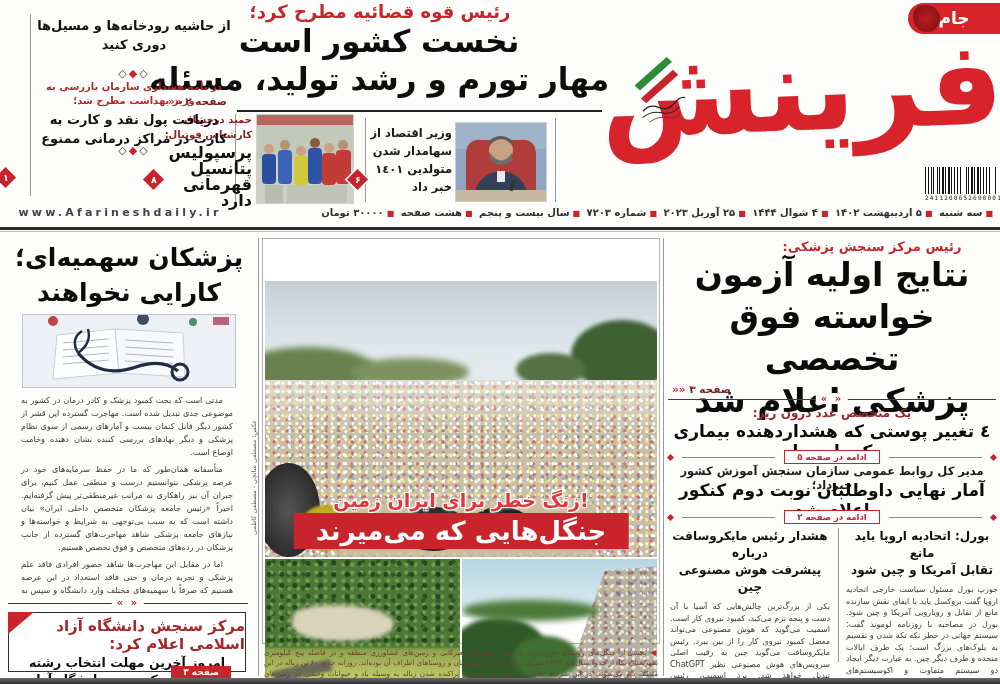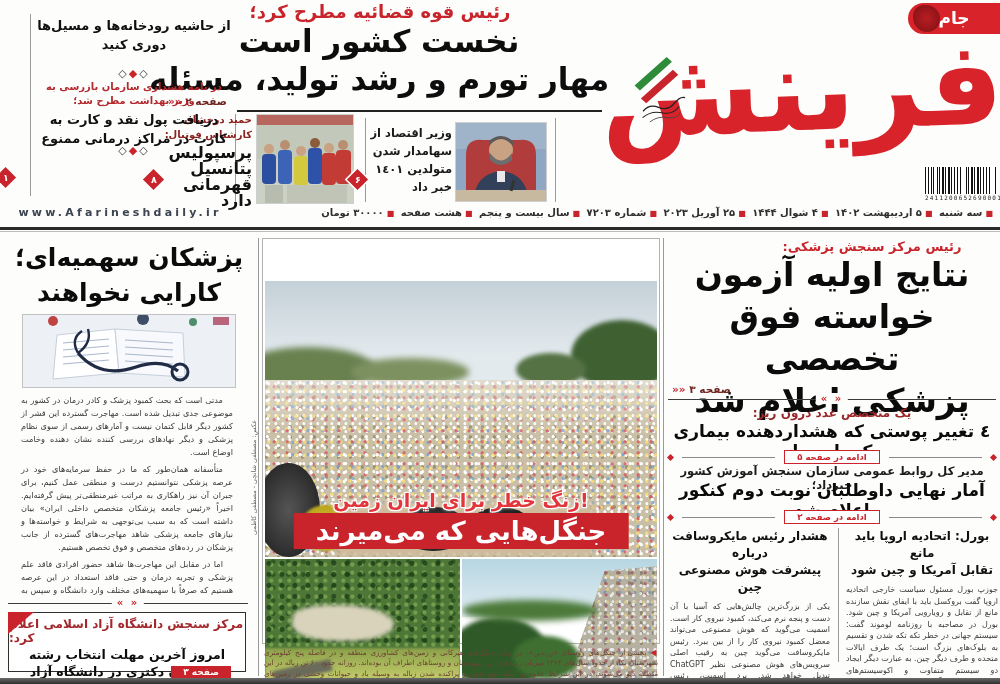--- a/index.html
+++ b/index.html
@@ -100,21 +100,21 @@
         font-size:6.5px;color:#666;direction:rtl;}
 
   
   .lc-title{left:0;top:240px;width:258px;font-size:25px;font-weight:bold;color:#0b0b0b;line-height:35px;letter-spacing:-.8px;}
   .lc-photo{left:22px;top:314px;width:212px;height:72px;border:1px solid #c2c2c2;}
   .lc-body{left:4px;top:394px;width:246px;height:204px;direction:rtl;text-align:justify;
         font-size:8.2px;line-height:13px;color:#3a3a3a;overflow:hidden;}
   .lc-body p{margin:0 17px 4px;text-indent:10px;}
   .azad-box{left:8px;top:612px;width:238px;height:60px;border:1.4px solid #2f2f2f;background:#fff;direction:rtl;box-sizing:border-box;}
   .azad-tri{position:absolute;top:-1px;left:-1px;width:0;height:0;border-top:22px solid #c9242b;border-right:26px solid transparent;}
-  .azad-k{font-size:12px;font-weight:bold;color:#a3272b;text-align:left;margin-top:4px;}
+  .azad-k{font-size:15px;font-weight:bold;color:#a3272b;text-align:right;margin-top:4px;}
   .azad-t{font-size:12.5px;font-weight:bold;color:#0c0c0c;text-align:center;line-height:17px;margin-top:1px;}
   .azad-badge{position:absolute;bottom:-7px;right:14px;background:#c9242b;color:#fff;
         font-size:9px;font-weight:bold;padding:1px 12px;}
 
   .bottom-bar{left:0;top:678px;width:1000px;height:6px;background:linear-gradient(#6a6a6a,#2e2e2e);}
 </style>
 </head>
 <body>
 
 <div class="page">

